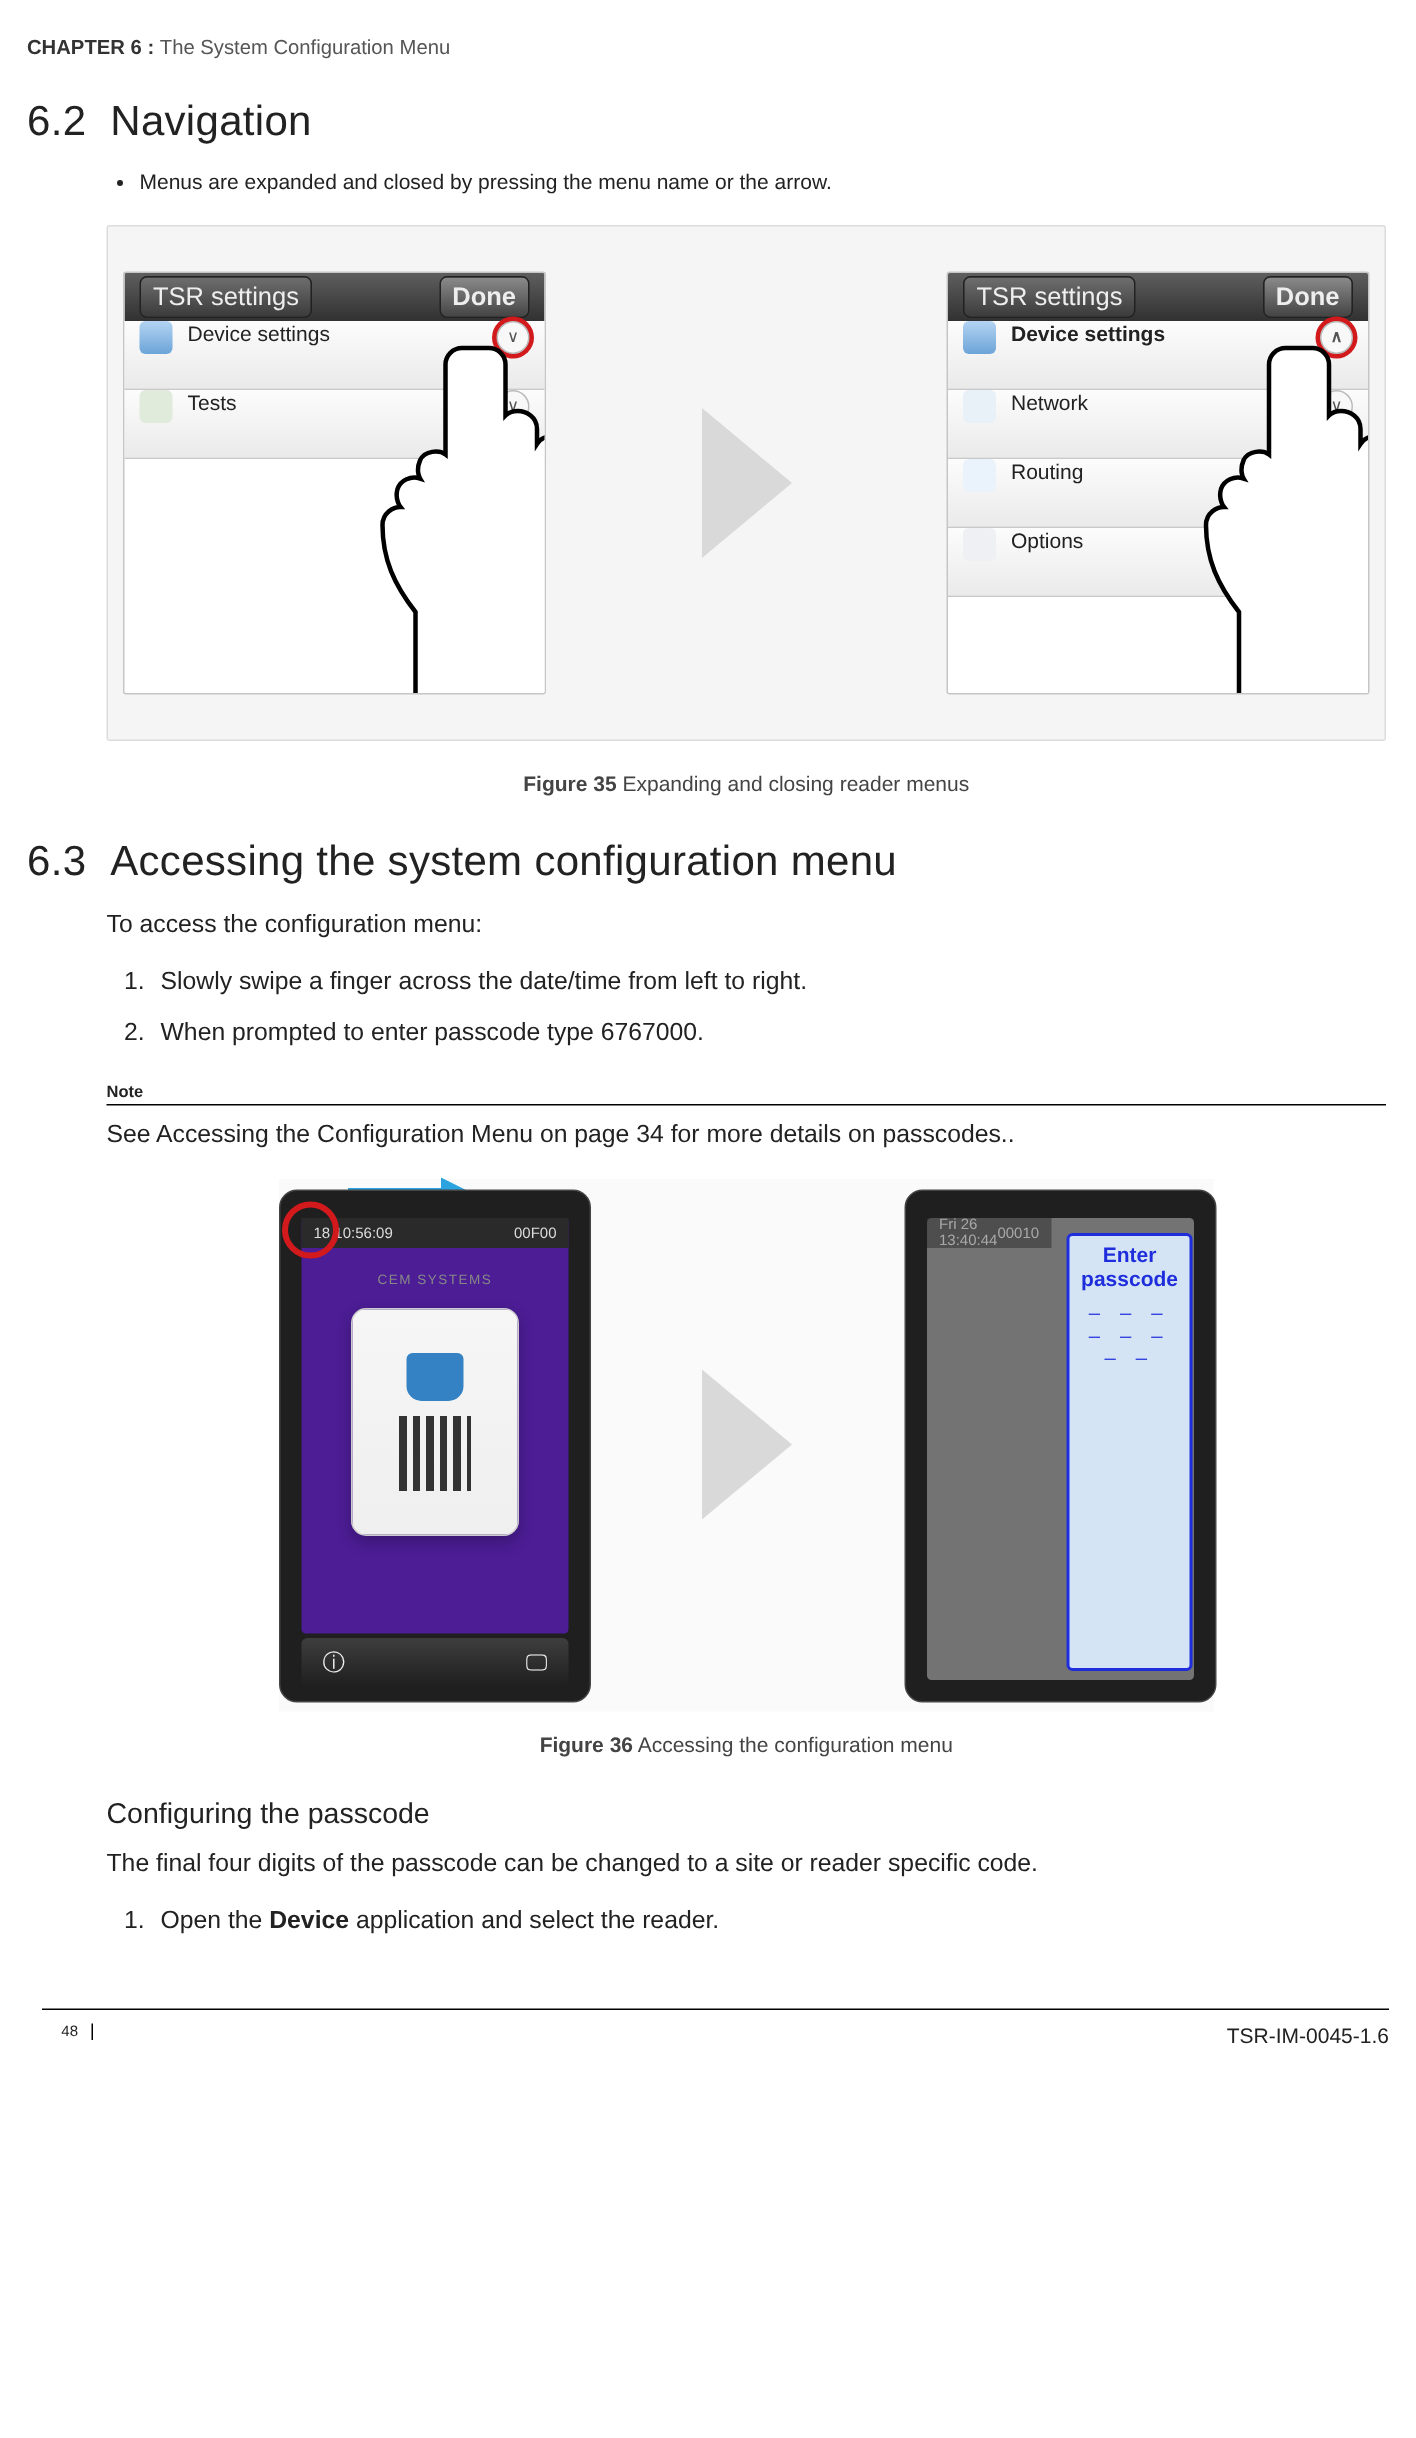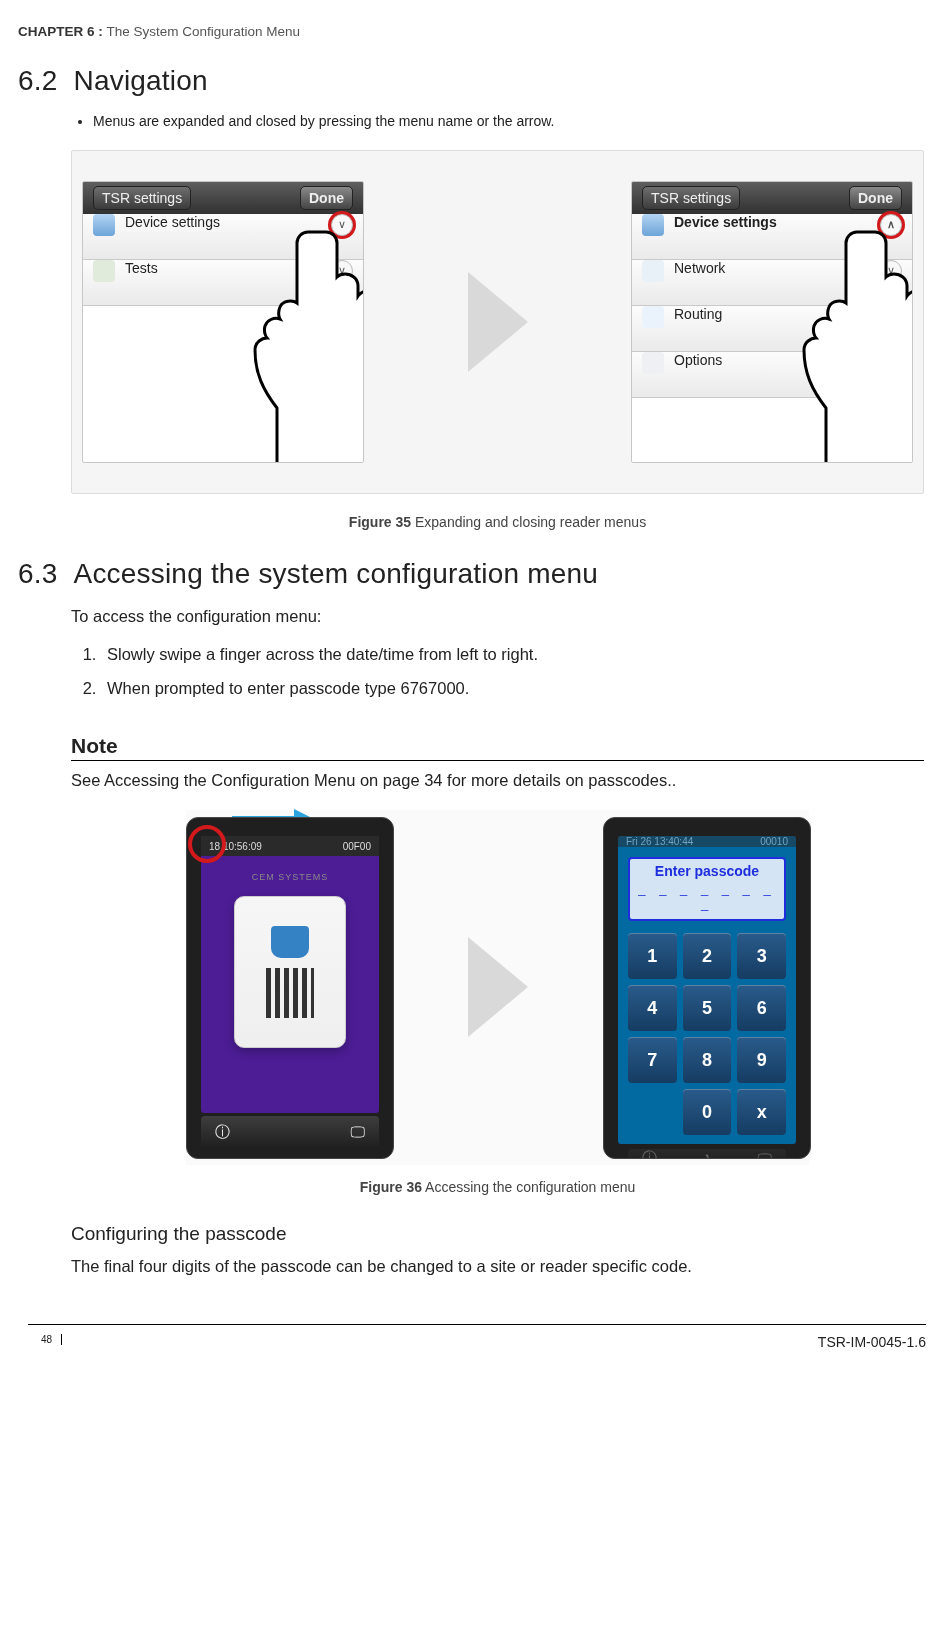--- a/index.html
+++ b/index.html
@@ -82,21 +82,21 @@
     display: flex;
     align-items: center;
     padding: 0 10px;
     gap: 10px;
   }
   .titlebar-btn {
     background: linear-gradient(#6e6e6e,#3b3b3b);
     border: 1px solid #222;
     border-radius: 5px;
     color: #eee;
-    font-size: 14px;
+    font-size: 17px;
     padding: 3px 8px;
   }
   .titlebar-btn.right { margin-left: auto; font-weight: 700; background: linear-gradient(#8a8a8a,#444); }
 
   .menu-item {
     display: flex;
     align-items: flex-start;
     gap: 10px;
     background: linear-gradient(#fcfcfc,#eaeaea);
     border-bottom: 1px solid #c9c9c9;
@@ -202,22 +202,22 @@
   .swipe-arrow svg { width:86px; height:24px; }
   .red-circle {
     position:absolute; top:8px; left:2px;
     width:30px; height:30px; border:4px solid #d2191c; border-radius:50%;
   }
   .ghost {
     opacity: 0.35;
   }
   .keypad-screen {
     position:absolute; top:18px; left:14px; right:14px; bottom:14px;
-    background:#0369a1; border-radius:3px;
-    display:flex; flex-direction:column;
+    background:#737373; border-radius:3px;
+    display:flex; flex-direction:row;
   }
   .status-dim { opacity:.5; }
   .passcode-box {
     margin: 10px 10px 6px 10px;
     border: 2px solid #1f2edc;
     background: #d4e4f4;
     border-radius: 4px;
     padding: 4px 8px 8px 8px;
     text-align:center;
   }
@@ -230,21 +230,21 @@
   }
   .key {
     background: linear-gradient(#2a5b8b,#153c62);
     color:#fff; font-size:18px; font-weight:700;
     height:46px; border-radius:4px;
     display:flex; align-items:center; justify-content:center;
     box-shadow: inset 0 1px 0 rgba(255,255,255,.25);
   }
   .key.empty { visibility:hidden; }
 
-  .note-label { font-weight:700; font-size:21px; margin-top:32px; }
+  .note-label { font-weight:700; font-size:11px; margin-top:20px; }
   .note-rule { border-top:1px solid #000; margin-top:2px; }
   .note-text { font-size:16.5px; margin:10px 0 20px 0; }
 
   h3.subhead {
     font-size:19px; font-weight:400;
     margin: 12px 0 10px 0;
   }
 
   ol.steps {
     font-size:16.5px;
@@ -434,19 +434,24 @@
       </div>
     </div>
 
   </div>
   <div class="fig-caption">
     <b>Figure 36</b><span> Accessing the configuration menu</span>
   </div>
 
   <h3 class="subhead">Configuring the passcode</h3>
   <p class="body-text">The final four digits of the passcode can be changed to a site or reader specific code.</p>
+  <ol class="steps">
+    <li>
+      <span>Open the </span><b>Device</b><span> application and select the reader.</span>
+    </li>
+  </ol>
 </div>
 
 <div class="page-footer">
   <div class="line"></div>
   <div class="page-no">48</div>
   <div class="doc-no">TSR-IM-0045-1.6</div>
 </div>
 
 </body></html>

